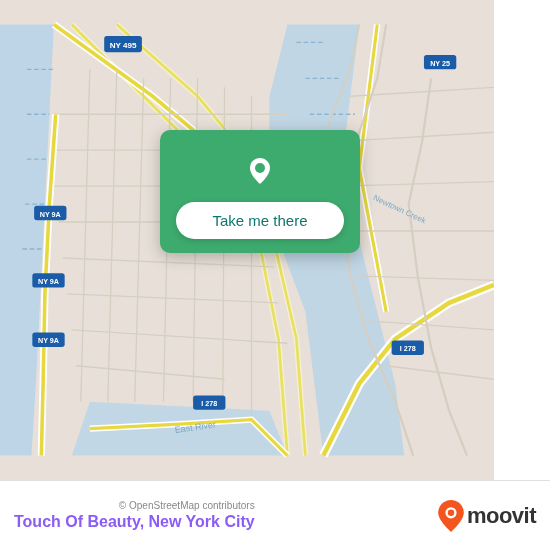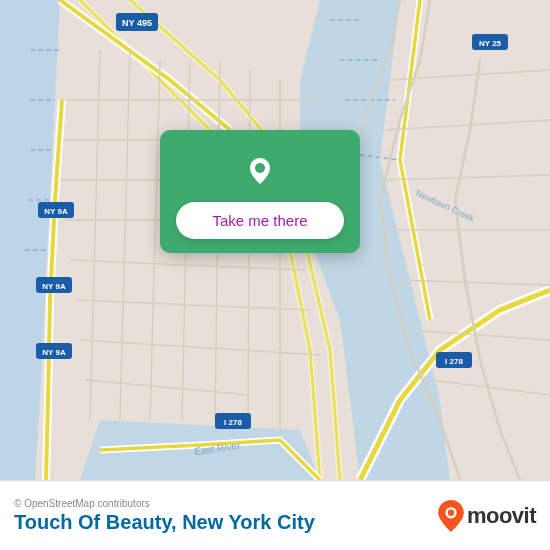--- a/index.html
+++ b/index.html
@@ -6,21 +6,21 @@
     body {
       width: 550px;
       height: 550px;
       overflow: hidden;
       font-family: Arial, sans-serif;
       position: relative;
     }
 
     
     #map-container {
-      width: 550px;
+      width: 494px;
       height: 480px;
       position: relative;
       background-color: #e8e0d8;
       overflow: hidden;
     }
 
     
     .map-svg {
       position: absolute;
       top: 0; left: 0;
@@ -43,21 +43,21 @@
     }
 
     .popup-pin {
       width: 44px;
       height: 44px;
       margin-bottom: 10px;
     }
 
     .popup-button {
       background: white;
-      color: #a21caf;
+      color: #0f766e;
       border: none;
       border-radius: 24px;
       padding: 10px 24px;
       font-size: 15px;
       font-weight: 500;
       cursor: pointer;
       width: 100%;
       text-align: center;
       box-shadow: 0 2px 6px rgba(0,0,0,0.15);
     }
@@ -71,31 +71,32 @@
       display: flex;
       align-items: center;
       justify-content: space-between;
       padding: 0 14px;
     }
 
     .bottom-left {
       display: flex;
       flex-direction: column;
       gap: 2px;
+      text-align: right;
     }
 
     .attribution-text {
       font-size: 10px;
       color: #888;
     }
 
     .location-name {
-      font-size: 20px;
+      font-size: 16px;
       font-weight: 600;
-      color: #0369a1;
+      color: #8b5cf6;
     }
 
     .moovit-logo {
       display: flex;
       align-items: center;
     }
 
     .moovit-pin {
       width: 32px;
       height: 32px;

